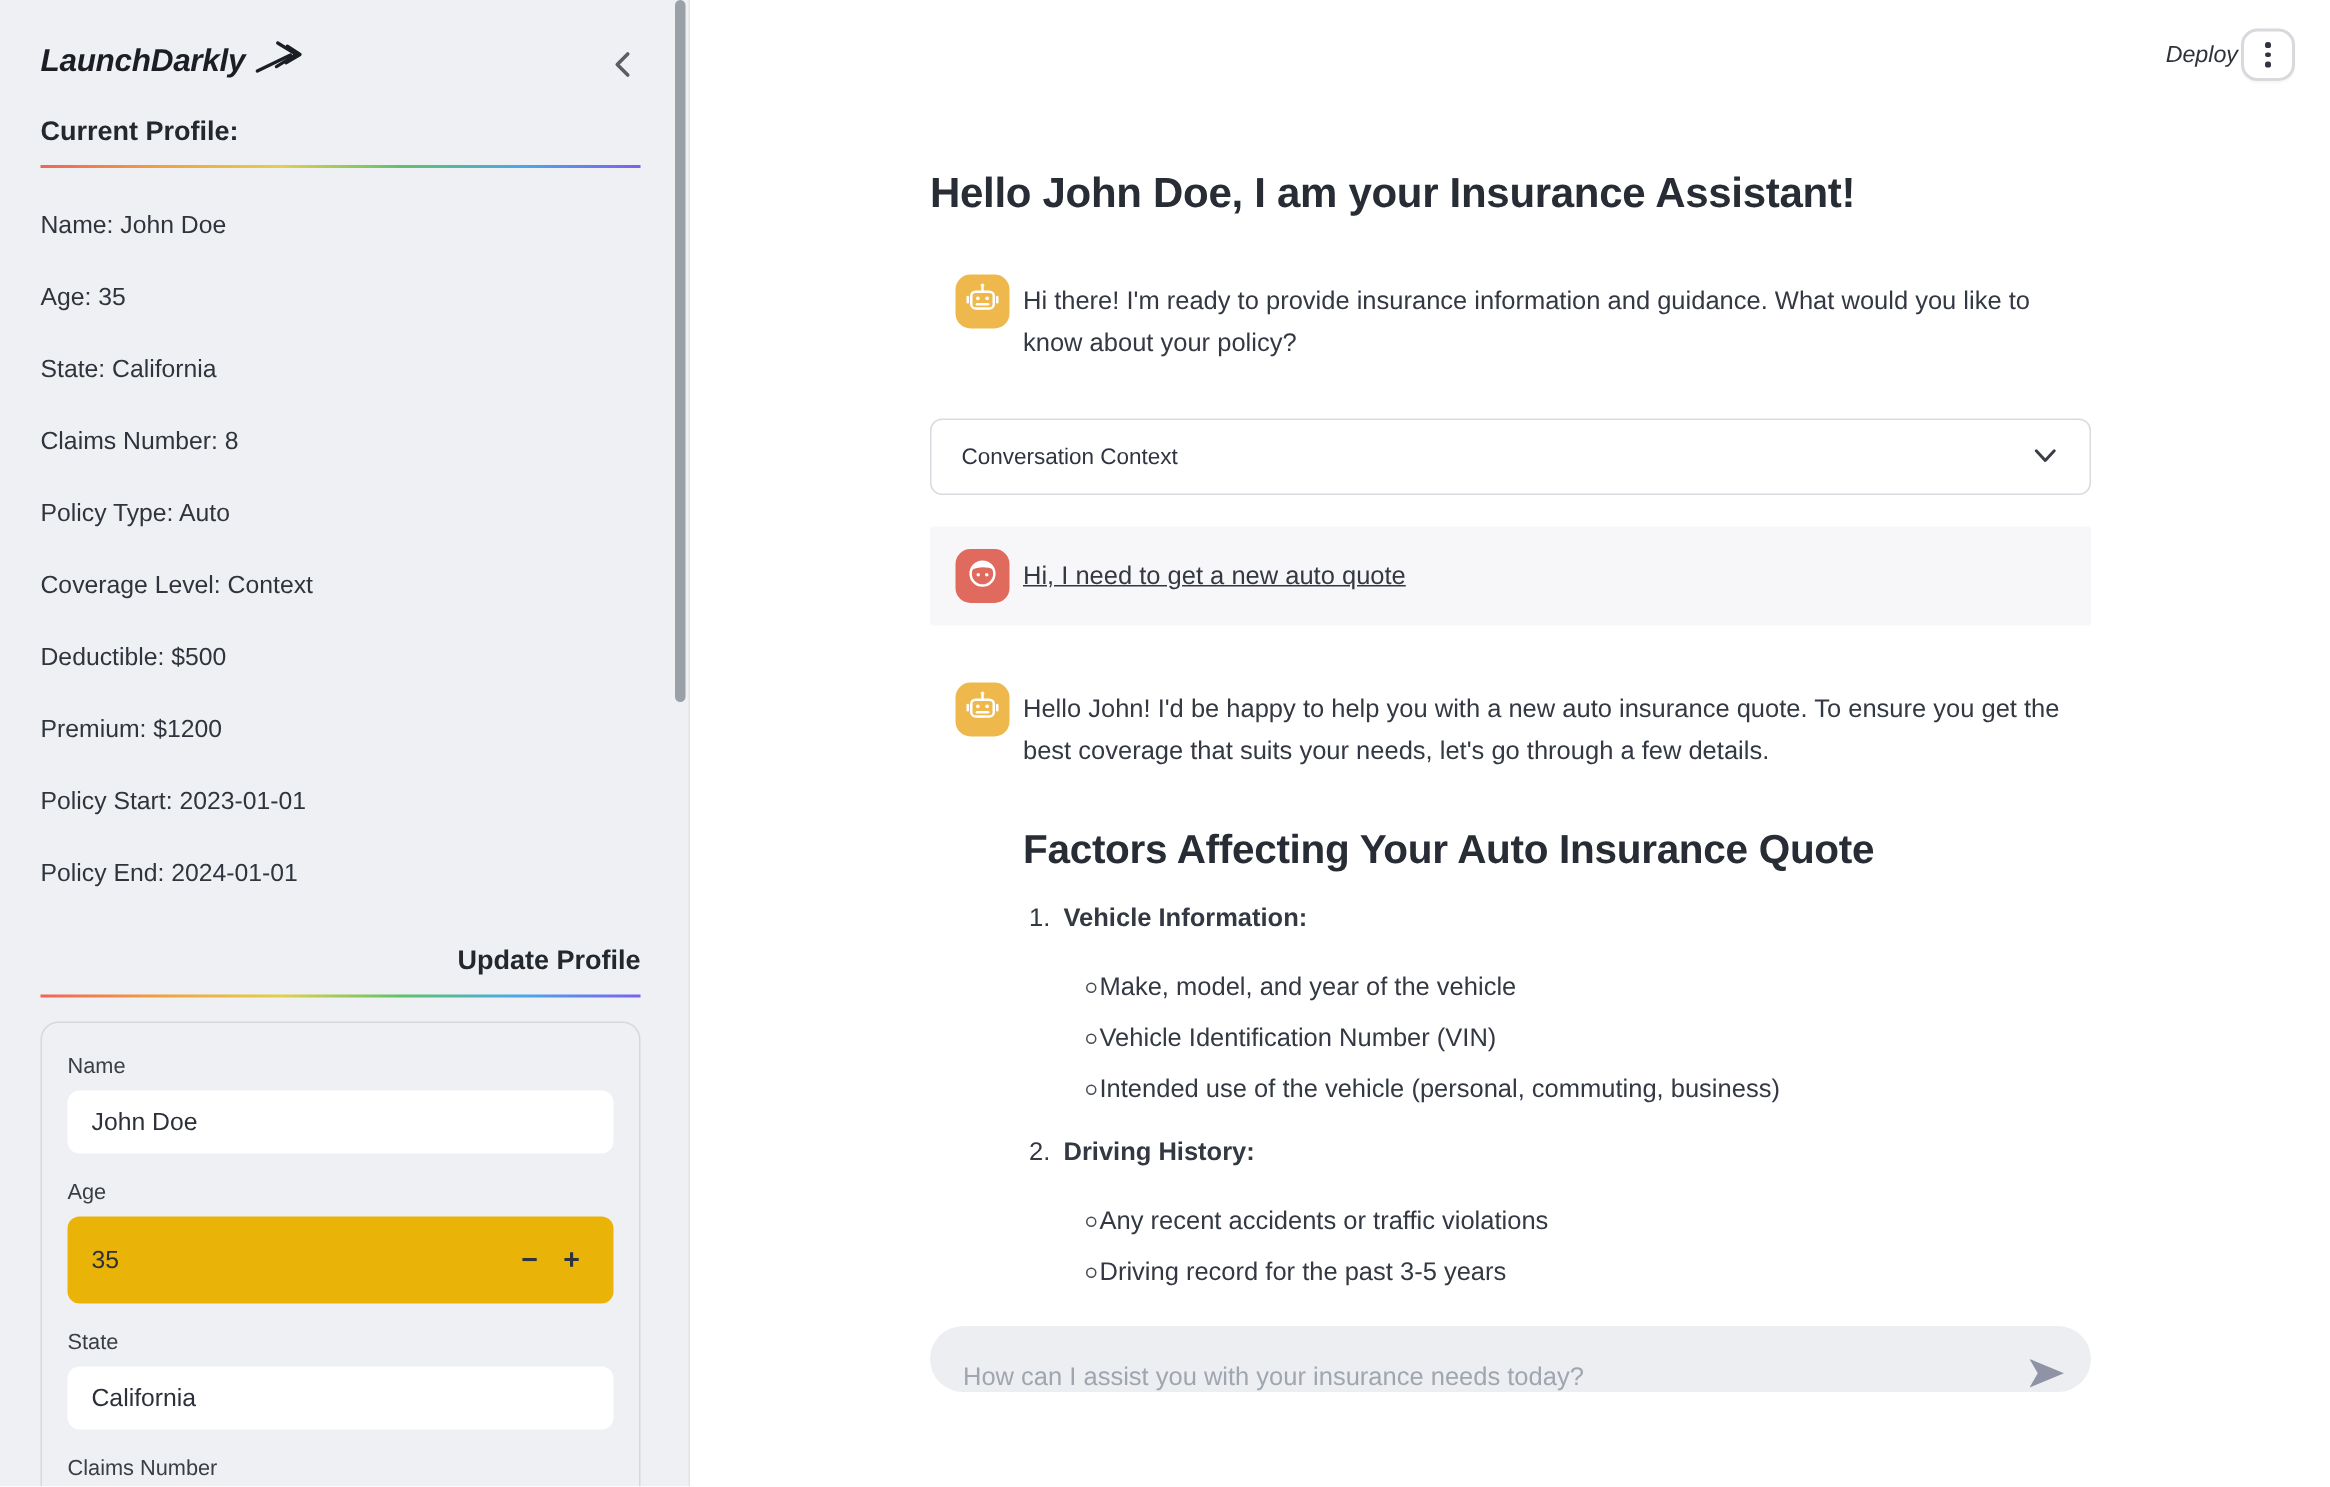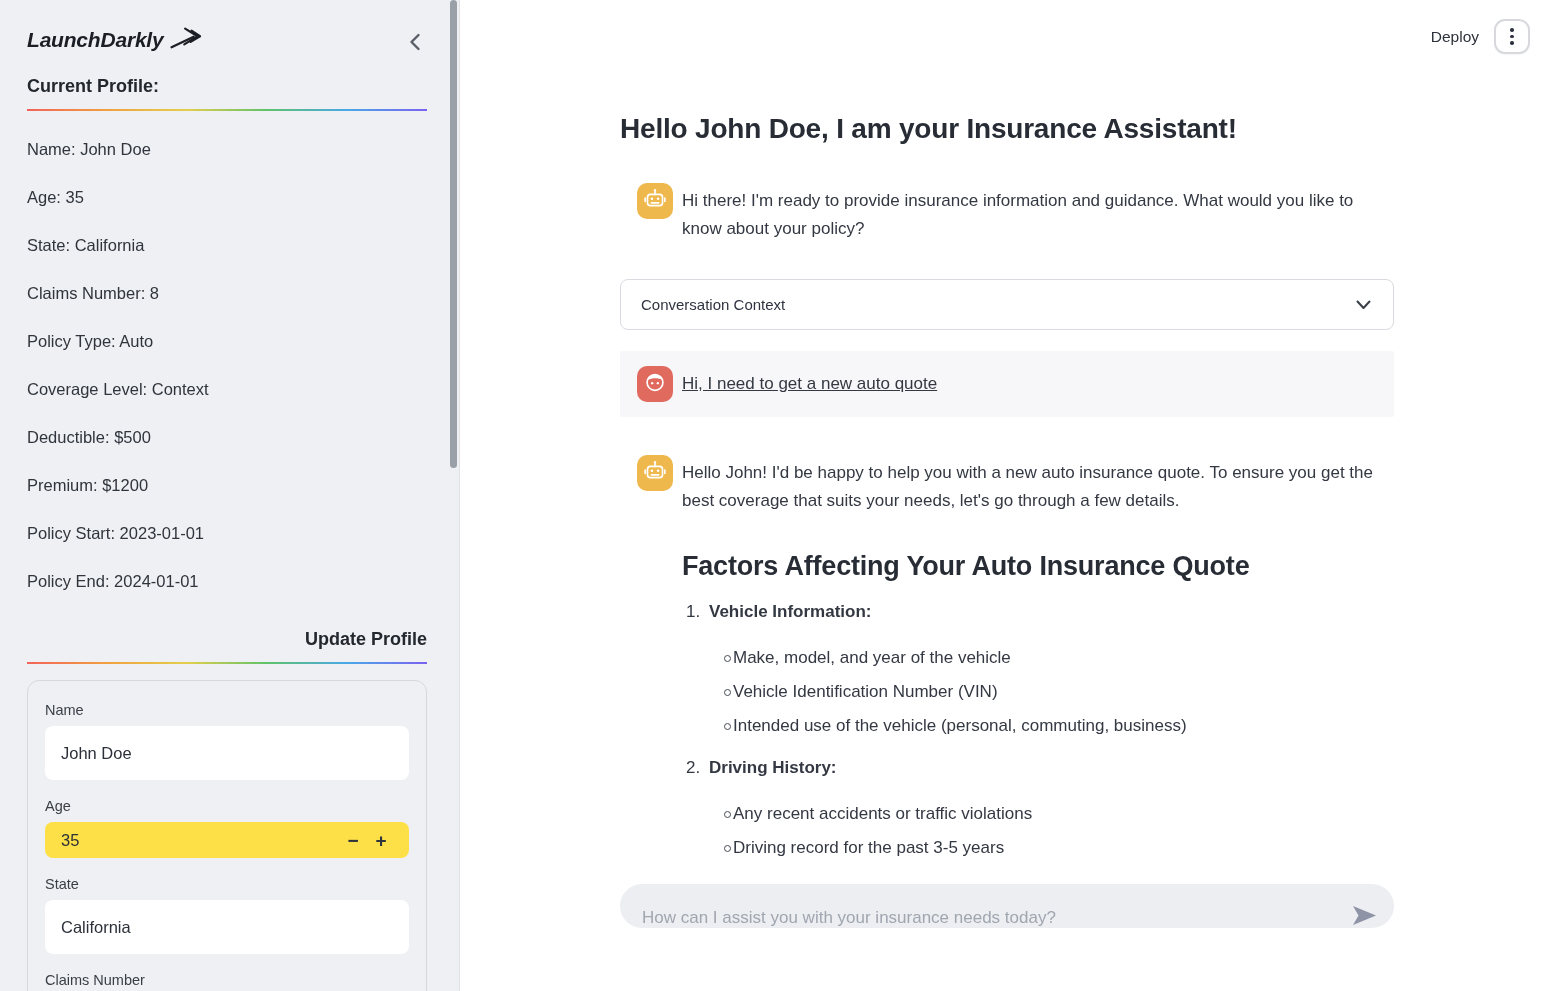--- a/index.html
+++ b/index.html
@@ -19,33 +19,33 @@
   .collapse-btn { background:none; border:none; cursor:pointer; padding:2px 6px; color:#5a5f67; }
   .sb-title { margin-top:20px; font-size:18px; font-weight:700; color:#23272e; }
   .rainbow { margin-top:12px; height:2px; border:none; width:100%;
     background:linear-gradient(90deg,#f2635a,#f0a13f,#e3cf4b,#5fc26a,#4aa8e8,#7b61f0); }
   .profile-field { margin-top:29px; font-size:16.5px; color:#30353d; }
   .sb-title2 { margin-top:38px; font-size:18px; font-weight:700; color:#23272e;text-align:right; }
   .form-card { margin-top:16px; border:1px solid #d6d8dd; border-radius:12px; padding:21px 17px 24px; }
   .form-label { font-size:14.5px; color:#3a3f46; margin-bottom:8px; }
   .form-group { margin-top:18px; }
   .form-group:first-child { margin-top:0; }
-  .text-input { width:100%; height:54px; background:#fff; border:none; border-radius:8px;
+  .text-input { width:100%; height:42px; background:#fff; border:none; border-radius:8px;
     padding:0 16px; font-size:16.5px; color:#2c3038; font-family:inherit; outline:none; }
-  .stepper { width:100%; height:36px; background:#fde047; border-radius:8px; display:flex;
+  .stepper { width:100%; height:58px; background:#eab308; border-radius:8px; display:flex;
     align-items:center; padding:0 14px 0 16px; }
   .stepper-value { font-size:16.5px; color:#2c3038; flex:1; }
   .step-btn { background:none; border:none; font-size:19px; font-weight:700; color:#2f343c;
     cursor:pointer; width:28px; height:28px; line-height:1; }
   .sb-scrollbar { position:absolute; right:2px; top:0; width:7px; height:468px;
     background:#9aa0a8; border-radius:4px; }
 
   
   .main { position:absolute; left:461px; top:0; right:0; height:991px; background:#fff; }
-  .topbar { position:absolute; top:19px; right:23px; display:flex; align-items:center; gap:15px; z-index:5; }
+  .topbar { position:absolute; top:19px; right:23px; display:flex; align-items:center; gap:2px; z-index:5;font-style:italic; }
   .deploy-label { font-size:15.5px; color:#2e323a; cursor:pointer; }
   .kebab-btn { width:36px; height:35px; border:2px solid #d7d9dd; border-radius:11px;
     background:#fff; display:flex; align-items:center; justify-content:center; cursor:pointer;
     box-shadow:0 1px 2px rgba(0,0,0,0.04); }
   .kebab-dots { display:flex; flex-direction:column; gap:3px; }
   .kebab-dots i { width:3.5px; height:3.5px; background:#2f3440; border-radius:50%; }
 
   .chat-area { position:absolute; left:0; top:0; right:0; bottom:112px; overflow:hidden; }
   .chat-col { width:774px; margin:0 auto; }
   .chat-title { margin-top:113px; font-size:28px; font-weight:700; color:#272c35; letter-spacing:-0.2px; }

